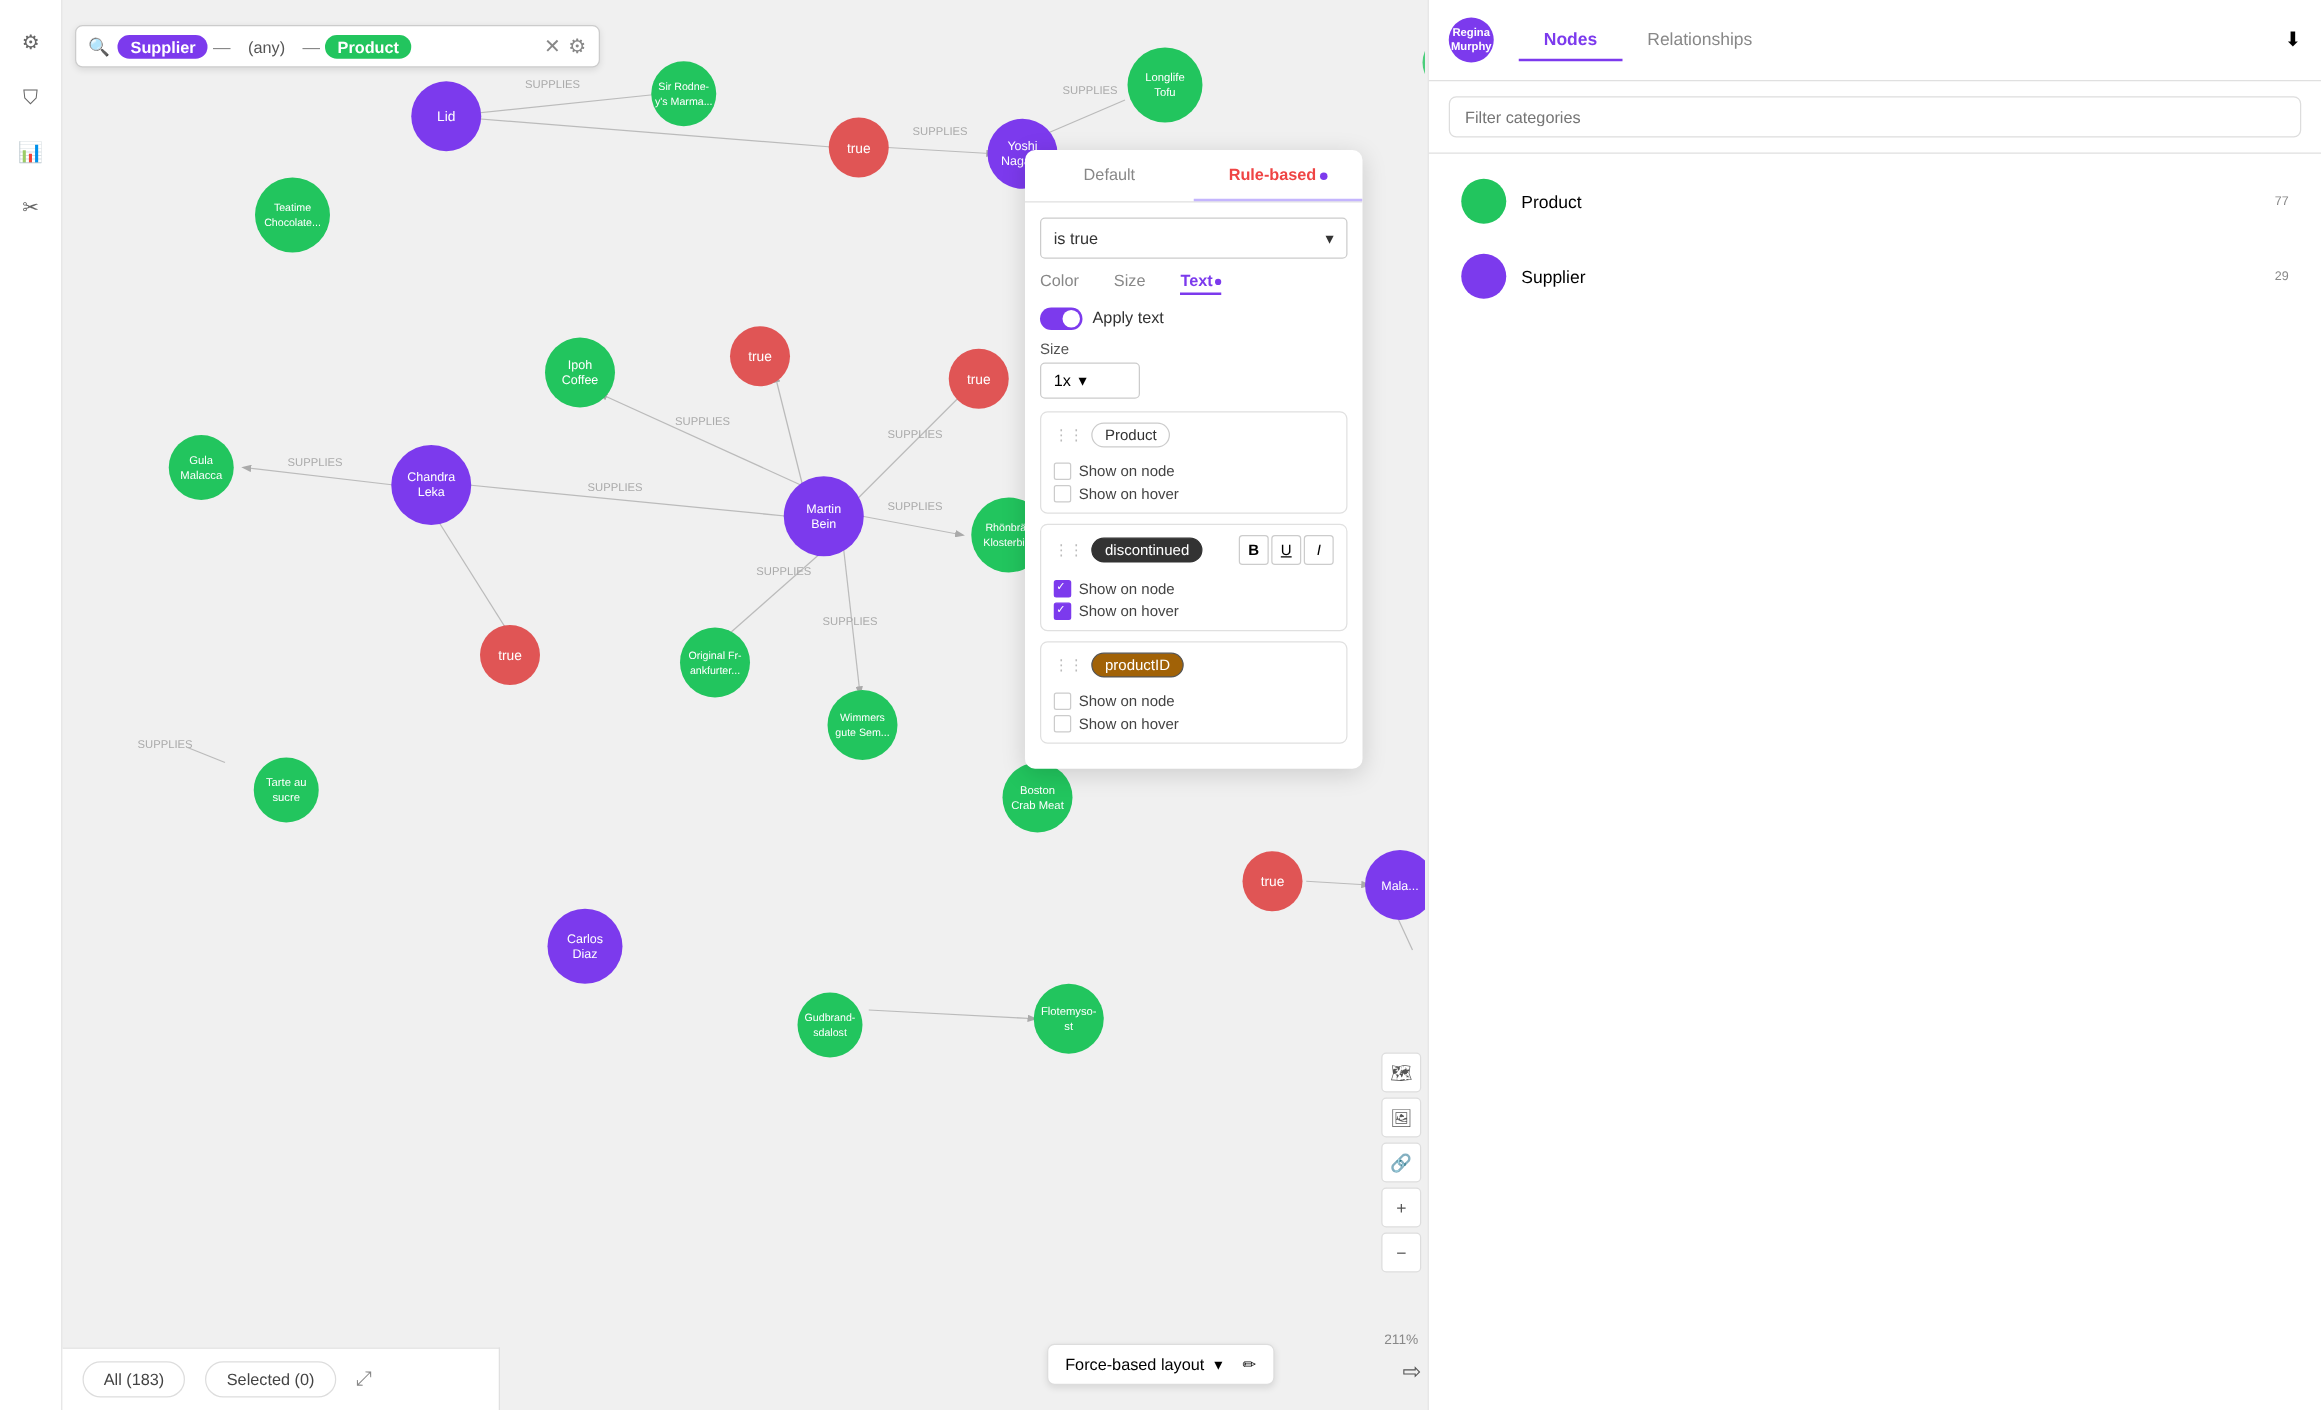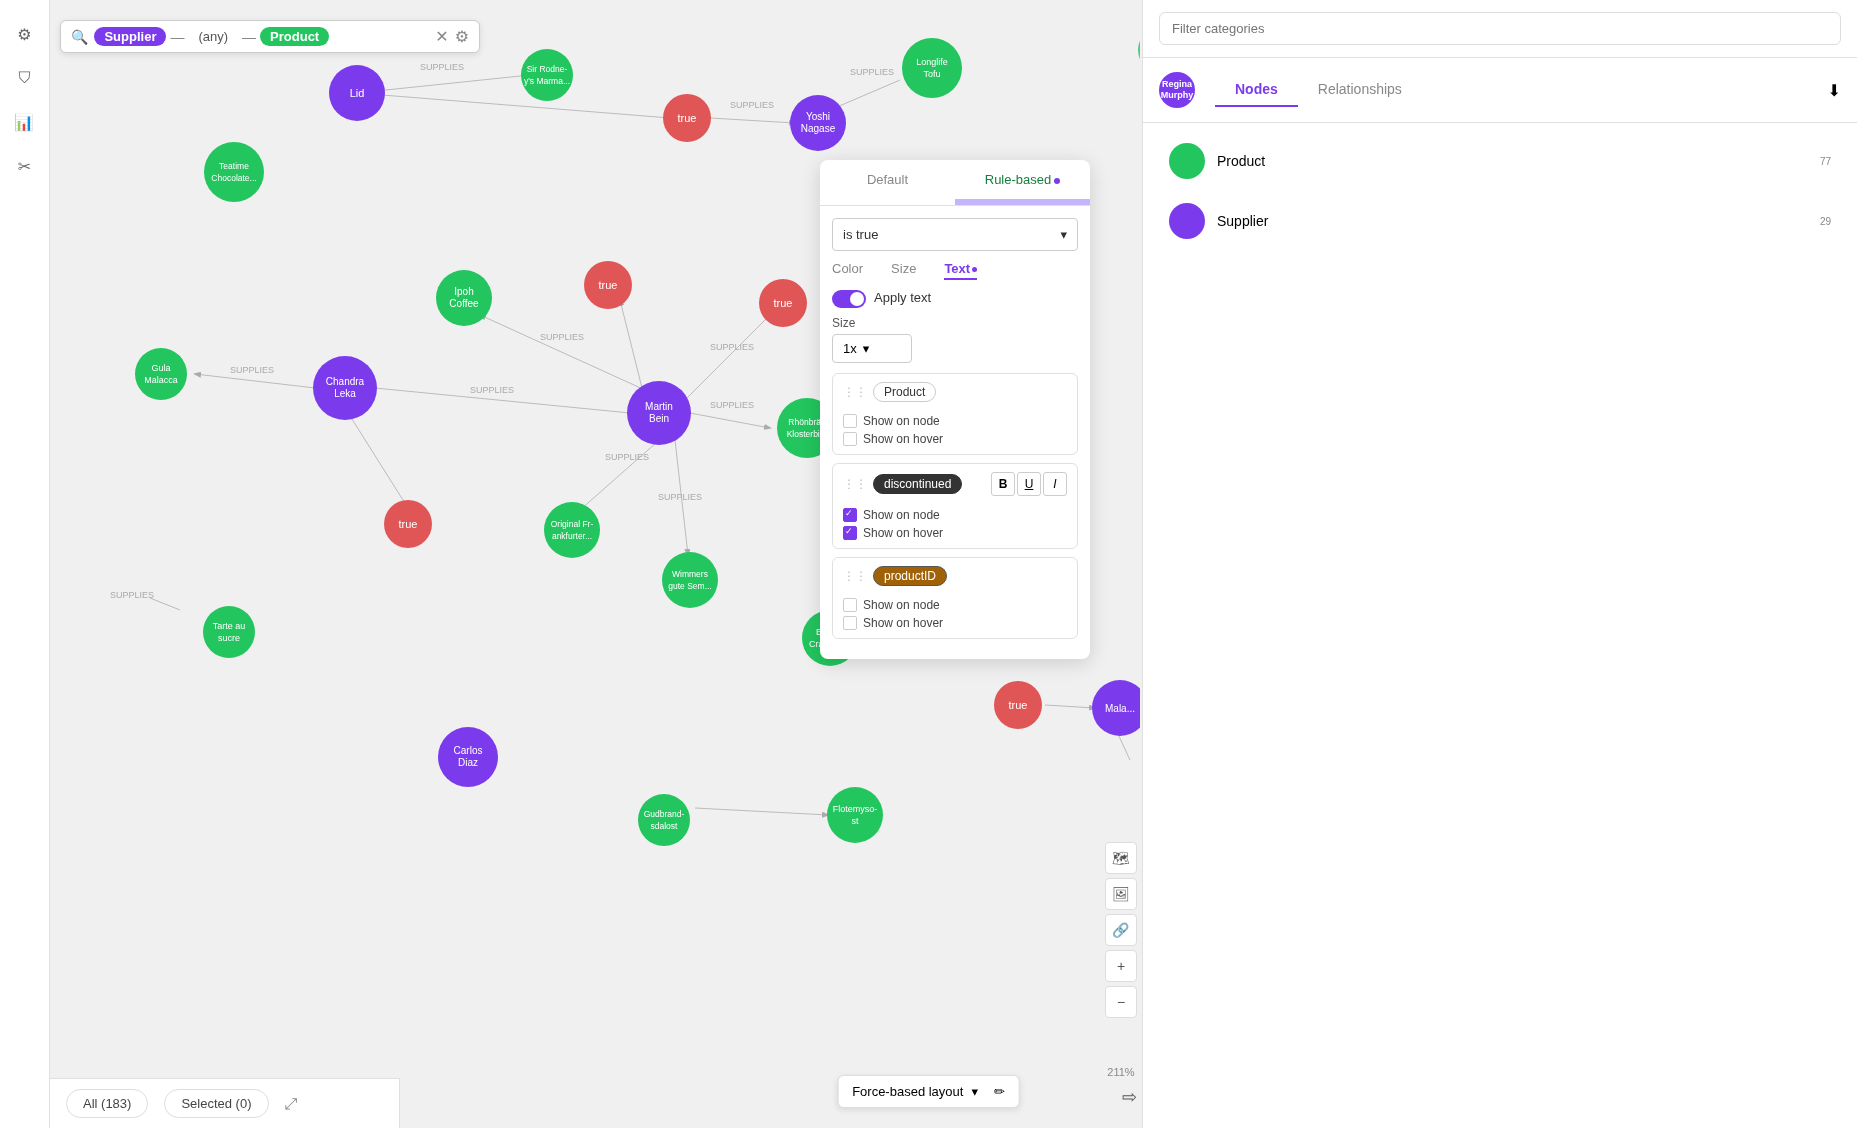--- a/index.html
+++ b/index.html
@@ -132,40 +132,39 @@
     
     #panel {
       position: absolute;
       left: 820px; top: 120px;
       width: 270px;
       background: #fff;
       border-radius: 8px;
       box-shadow: 0 4px 20px rgba(0,0,0,0.15);
       z-index: 30;
       overflow: hidden;
-      margin-top: 40px;
     }
 
     #panel-tabs {
       display: flex;
       border-bottom: 1px solid #e0e0e0;
     }
     .panel-tab {
       flex: 1;
       text-align: center;
       padding: 12px;
       font-size: 13px;
       cursor: pointer;
       color: #888;
       font-weight: 500;
     }
     .panel-tab.active {
-      color: #15803d;
-      border-bottom: 6px solid #c4b5fd;
-      font-weight: 400;
+      color: #ef4444;
+      border-bottom: 2px solid #c4b5fd;
+      font-weight: 700;
     }
     .panel-tab .dot {
       width: 6px; height: 6px;
       background: #7c3aed;
       border-radius: 50%;
       display: inline-block;
       vertical-align: middle;
       margin-left: 3px;
     }
 
@@ -751,33 +750,33 @@
         <div class="checkbox-row">
           <div class="checkbox-box"></div>
           <span>Show on hover</span>
         </div>
       </div>
     </div>
   </div>
 </div>
 
 <div id="right-panel">
-  <div id="filter-categories">
-    <input class="filter-input" type="text" placeholder="Filter categories" style="">
-  </div>
-
   <div id="right-panel-header">
     <div class="rp-avatar">
         <span style="font-size:9px;line-height:1.2;text-align:center;display:block;padding:2px;">Regina<br>Murphy</span>
       </div>
     <div class="rp-tabs">
       <div class="rp-tab active">Nodes</div>
       <div class="rp-tab">Relationships</div>
     </div>
     <div style="margin-left:auto;">⬇</div>
+  </div>
+
+  <div id="filter-categories">
+    <input class="filter-input" type="text" placeholder="Filter categories" style="">
   </div>
 
 
   <div class="node-list">
 
   <div class="node-item">
       <div class="node-color-dot" style="background:#22c55e;"></div>
       <span class="node-item-label">Product</span>
       <span class="node-count">77</span>
     </div>

